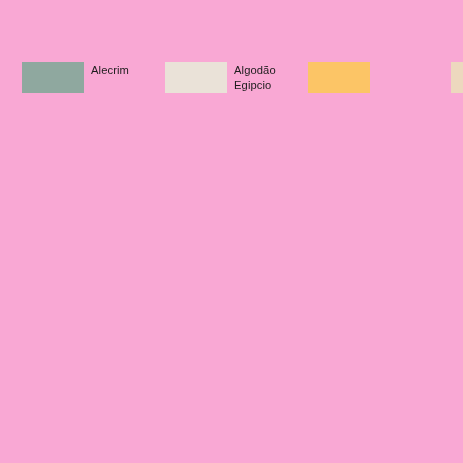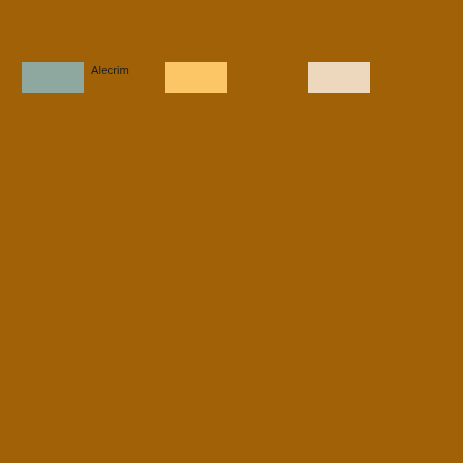--- a/index.html
+++ b/index.html
@@ -4,21 +4,21 @@
 <style>
   html, body {
     margin: 0;
     padding: 0;
     background: #ffffff;
   }
   #palette-page {
     position: relative;
     width: 463px;
     height: 463px;
-    background: #a16207;
+    background: #f9a8d4;
     font-family: "Liberation Sans", sans-serif;
     overflow: hidden;
   }
   #palette-grid {
     position: absolute;
     left: 22px;
     top: 62px;
     width: 420px;
     display: grid;
     grid-template-columns: repeat(3, 143px);
@@ -55,19 +55,26 @@
 
 <div id="palette-page">
   <div id="palette-grid">
       <div class="swatch-row">
         <div class="swatch-chip" style="background-color: rgb(143, 168, 159);"></div>
         <div class="swatch-label">
           <span class="lbl-line">Alecrim</span>
         </div>
       </div>
       <div class="swatch-row">
+        <div class="swatch-chip" style="background-color: rgb(234, 226, 216);"></div>
+        <div class="swatch-label">
+          <span class="lbl-line">Algodão</span>
+          <span class="lbl-line">Egipcio</span>
+        </div>
+      </div>
+      <div class="swatch-row">
         <div class="swatch-chip" style="background-color: rgb(252, 197, 102);"></div>
       </div>
       <div class="swatch-row">
         <div class="swatch-chip" style="background-color: rgb(237, 216, 190);"></div>
       </div>
     </div>
 </div>
 
 </body></html>

